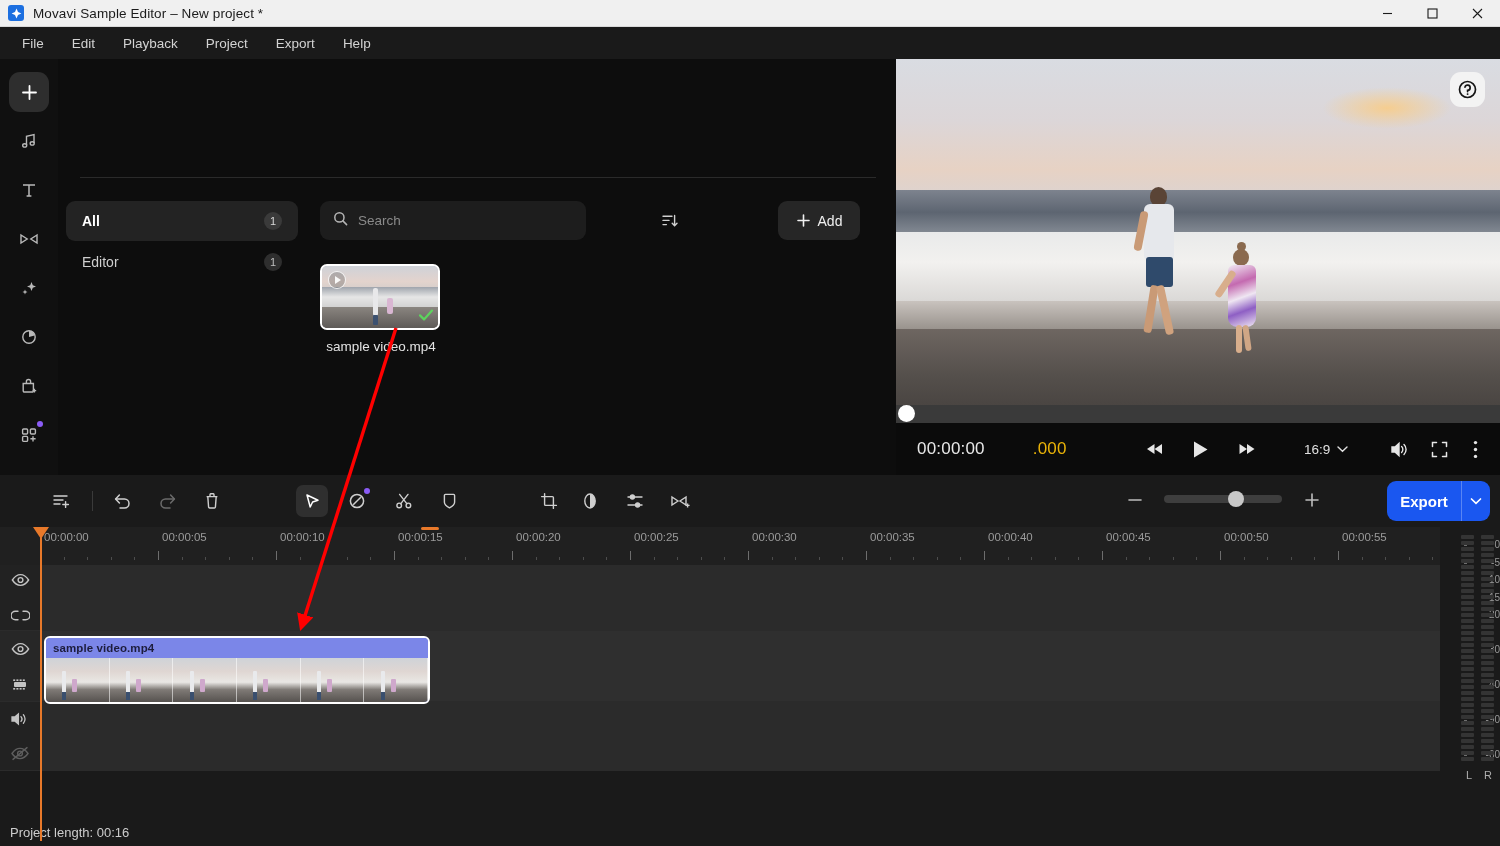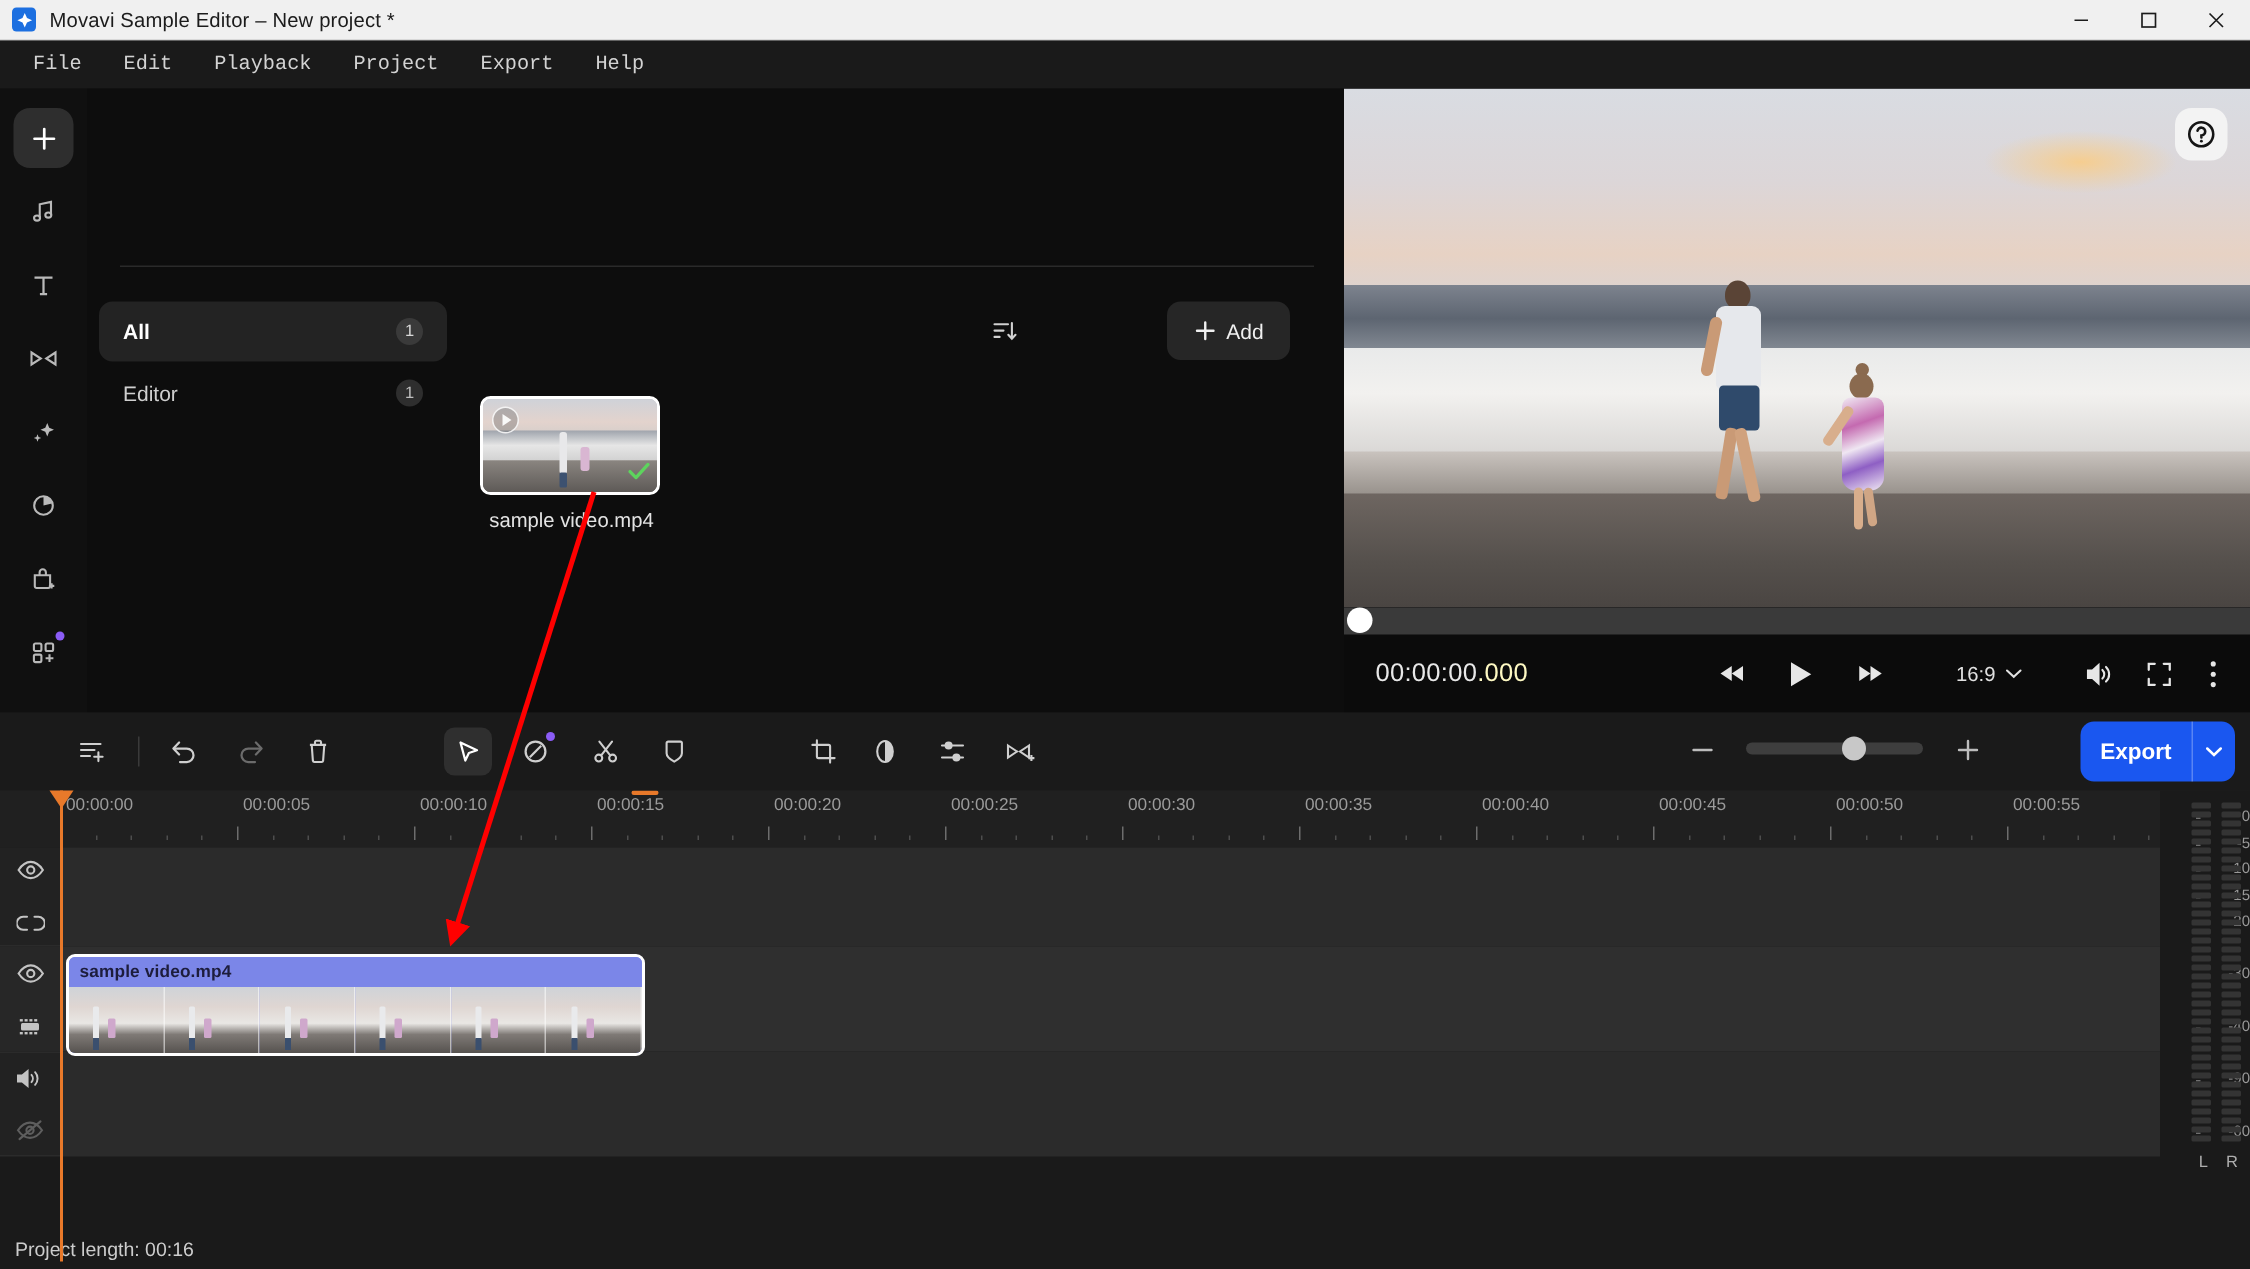--- a/index.html
+++ b/index.html
@@ -30,21 +30,21 @@
   }
   .tb-spacer { flex: 1 1 auto; }
   .tb-btn {
     width: 45px; height: 27px; display: flex; align-items: center; justify-content: center;
     color: #1b1b1b;
   }
 
   
   .menubar {
     position: absolute; top: 27px; left: 0; width: 1500px; height: 32px;
-    background: #1a1a1a; display: flex; align-items: center; padding-left: 8px; font-family: Liberation Mono, monospace;
+    background: #1a1a1a; display: flex; align-items: center; padding-left: 8px;
   }
   .menu-item {
     padding: 4px 14px; font-size: 13.5px; color: #d3d3d3; border-radius: 4px;
   }
 
   
   .rail {
     position: absolute; top: 59px; left: 0; width: 58px; height: 416px;
     background: #101010; display: flex; flex-direction: column; align-items: center;
     padding-top: 13px; gap: 9px;
@@ -241,21 +241,21 @@
     border-radius: 50%; background: #fff;
   }
   .pcontrols {
     position: absolute; top: 364px; left: 0; width: 604px; height: 52px;
     display: flex; align-items: center;
   }
   .timecode {
     position: absolute; left: 21px; font-size: 17px; color: #e8e8e8;
     font-family: "Liberation Sans", sans-serif; letter-spacing: .2px;
   }
-  .timecode .ms { color: #fef9c3; }
+  .timecode .ms { color: #eab308; margin-left: 48px; }
   .pc-btn {
     position: absolute; display: flex; align-items: center; justify-content: center;
     color: #e6e6e6; width: 32px; height: 32px; border-radius: 6px;
   }
   .pc-prev { left: 243px; top: 10px; }
   .pc-play { left: 288px; top: 10px; }
   .pc-next { left: 335px; top: 10px; }
   .aspect {
     position: absolute; left: 400px; top: 10px; height: 32px;
     display: flex; align-items: center; gap: 7px; padding: 0 8px; border-radius: 6px;
@@ -457,20 +457,29 @@
     <div class="browser-toolbar">
       <div class="cat-all">
         <span class="lbl">All</span>
         <span class="cat-count">1</span>
       </div>
       <div class="cat-video">
         <span class="lbl">Editor</span>
         <span class="cat-count">1</span>
       </div>
 
+      <div class="searchbox">
+        <span>
+          <svg width="15" height="15" viewBox="0 0 15 15" fill="none" stroke="#b4b4b4" stroke-width="1.5">
+            <circle cx="6.4" cy="6.4" r="4.6"></circle>
+              <path d="M9.9 9.9 L13.6 13.6" stroke-linecap="round"></path>
+          </svg>
+        </span>
+        <input type="text" placeholder="Search" style="">
+      </div>
 
       <div class="sort-btn">
         <svg width="18" height="18" viewBox="0 0 18 18" fill="none" stroke="currentColor" stroke-width="1.4" stroke-linecap="round">
           <path d="M2 4.2 H11 M2 8.4 H8 M2 12.6 H5.4"></path>
           <path d="M13.6 3.4 V13.6 M11.2 11.2 L13.6 13.8 L16 11.2"></path>
         </svg>
       </div>
 
       <div class="add-btn">
         <svg width="15" height="15" viewBox="0 0 15 15">

